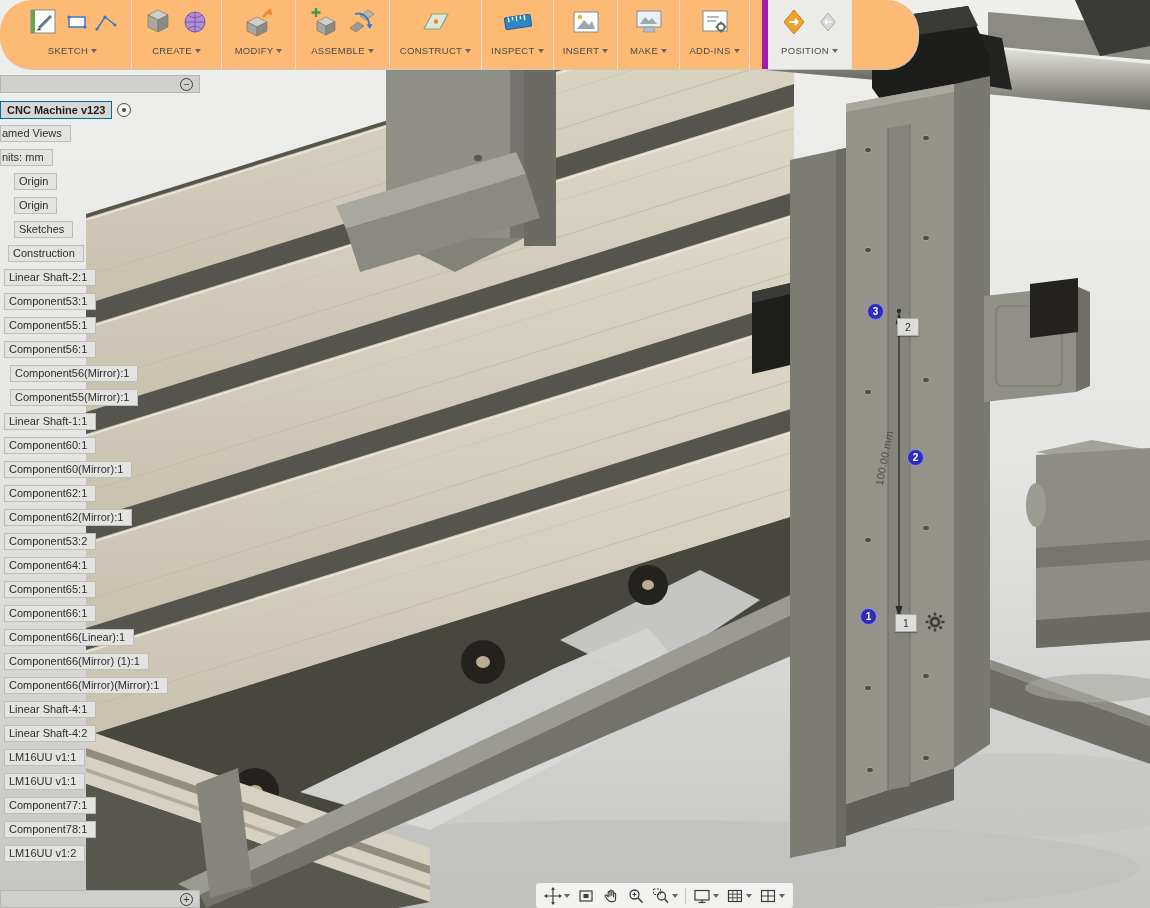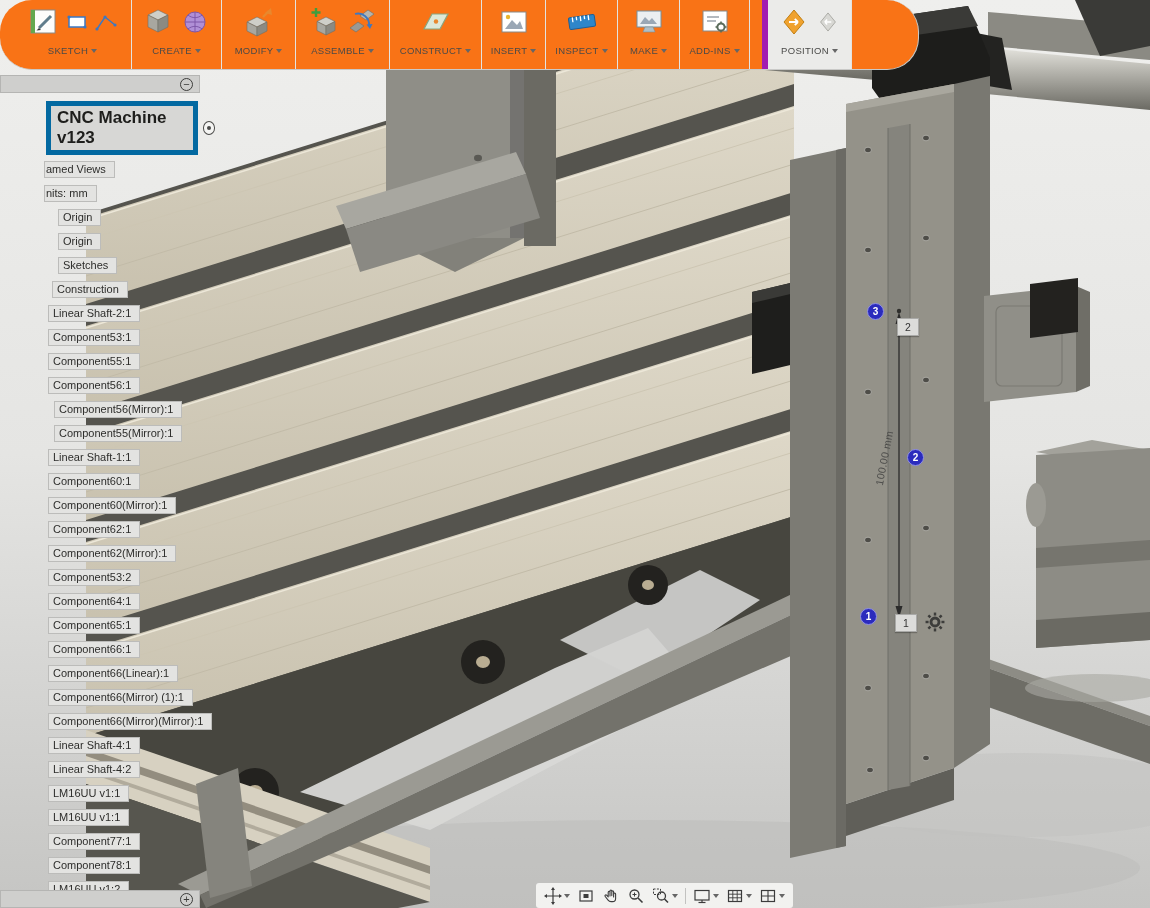--- a/index.html
+++ b/index.html
@@ -19,49 +19,49 @@
           line-height:15px;text-align:center;cursor:pointer;}
   .m3{left:867px;top:303px;} .m2{left:907px;top:449px;} .m1{left:860px;top:608px;}
   .joint-tag{width:22px;height:18px;background:#dcdcda;border:1px solid #a9a9a7;
              color:#333;font-size:10.5px;line-height:16px;text-align:center;
              box-shadow:0 1px 1px rgba(0,0,0,.25);}
   .t2{left:897px;top:318px;} .t1{left:895px;top:614px;}
   .gear{left:925px;top:612px;width:20px;height:20px;}
 
   
   .toolbar{position:absolute;left:0;top:0;width:919px;height:70px;z-index:5;
-           background:#f97316;border-bottom:1px solid #c9c9c7;border-right:1px solid #c9c9c7;
+           background:#fdba74;border-bottom:1px solid #c9c9c7;border-right:1px solid #c9c9c7;
            display:flex;align-items:stretch;padding-left:14px;border-radius:32px;}
   .tb-group{display:flex;flex-direction:column;align-items:center;
             border-right:1px solid #e3e3e1;padding:0 2px;}
   .tb-icons{height:44px;display:flex;align-items:center;justify-content:center;gap:3px;}
   .tb-icon{display:inline-flex;cursor:pointer;}
   .tb-label{font-size:9.5px;color:#4a4a48;letter-spacing:.3px;cursor:pointer;
             display:flex;align-items:center;gap:3px;margin-top:1px;}
   .caret{width:0;height:0;border-left:3.5px solid transparent;
          border-right:3.5px solid transparent;border-top:4px solid #666;}
   .tb-spacer{width:12px;border-right:none;}
   .contextual{background:#ebebe9;border-left:6px solid #a21caf;}
 
   
   .browser{position:absolute;left:0;top:75px;width:215px;z-index:3;}
   .br-header{width:200px;height:18px;background:#cfcfcd;border:1px solid #b5b5b3;
              position:relative;}
   .circle-btn{position:absolute;right:6px;top:2px;width:13px;height:13px;border-radius:50%;
               border:1.5px solid #3c3c3a;color:#3c3c3a;font-size:11px;line-height:10px;
               text-align:center;cursor:pointer;background:transparent;}
   .br-root{margin-top:8px;display:flex;align-items:center;gap:5px;}
-  .root-pill{display:inline-block;background:#d7d7d5;border:5px solid #0369a1;
-             font-weight:bold;font-size:17px;color:#1e1e1c;padding:2px 6px;cursor:pointer;margin-left:46px;}
+  .root-pill{display:inline-block;background:#d7d7d5;border:1px solid #0369a1;
+             font-weight:bold;font-size:11px;color:#1e1e1c;padding:2px 6px;cursor:pointer;}
   .radio-icon{width:14px;height:14px;border-radius:50%;border:1.5px solid #4a4a48;
               background:#f5f5f3;position:relative;cursor:pointer;}
   .radio-icon:after{content:"";position:absolute;left:3.5px;top:3.5px;width:4px;height:4px;
                     border-radius:50%;background:#4a4a48;}
   .br-list{margin-top:4px;}
-  .br-row{height:18px;margin-bottom:6px;cursor:pointer;padding-left:44px;}
+  .br-row{height:18px;margin-bottom:6px;cursor:pointer;}
   .br-pill{display:inline-block;background:#e3e3e1;border:1px solid #bcbcba;
            font-size:11px;color:#2d2d2b;padding:1.5px 8px 1.5px 4px;white-space:nowrap;}
   .br-row{margin-left:4px;}
   .br-row:nth-child(1),.br-row:nth-child(2){margin-left:0;}
   .br-row:nth-child(1) .br-pill,.br-row:nth-child(2) .br-pill{padding-left:1px;}
   .br-row:nth-child(3),.br-row:nth-child(4),.br-row:nth-child(5){margin-left:14px;}
   .br-row:nth-child(6){margin-left:8px;}
   .br-row:nth-child(11),.br-row:nth-child(12){margin-left:10px;}
   .br-row:nth-child(n+25){}
   .br-footer{position:absolute;left:0;top:890px;width:200px;height:18px;z-index:3;
@@ -382,49 +382,49 @@
             <circle cx="17" cy="16.5" r="2.2" fill="#e8882e"></circle>
           </svg>
           </span>
       </div>
       <div class="tb-label">
         <span>CONSTRUCT</span>
           <i class="caret"></i>
       </div>
     </div>
 
-    <div class="tb-group" style="width:64px">
-      <div class="tb-icons">
-        <span class="tb-icon">
-          <svg width="34" height="34" viewBox="0 0 34 34">
-            <rect x="5" y="7" width="24" height="20" fill="#fff" stroke="#8a8a86"></rect>
-            <polygon points="8,24 15,15 20,20 23,16 26,24" fill="#9aa7b5"></polygon>
-            <circle cx="11" cy="12" r="2.2" fill="#e8b52e"></circle>
-          </svg>
-          </span>
-      </div>
-      <div class="tb-label">
-        <span>INSERT</span>
-          <i class="caret"></i>
-      </div>
-    </div>
-
     <div class="tb-group" style="width:72px">
       <div class="tb-icons">
         <span class="tb-icon">
           <svg width="34" height="34" viewBox="0 0 34 34">
             <g transform="rotate(-8 17 17)">
               <rect x="4" y="11" width="26" height="12" rx="1.5" fill="#2e86c9" stroke="#1d5f96"></rect>
               <path d="M8 11v5 M12 11v3.5 M16 11v5 M20 11v3.5 M24 11v5" stroke="#fff" stroke-width="1.3"></path>
             </g>
           </svg>
           </span>
       </div>
       <div class="tb-label">
         <span>INSPECT</span>
+          <i class="caret"></i>
+      </div>
+    </div>
+
+    <div class="tb-group" style="width:64px">
+      <div class="tb-icons">
+        <span class="tb-icon">
+          <svg width="34" height="34" viewBox="0 0 34 34">
+            <rect x="5" y="7" width="24" height="20" fill="#fff" stroke="#8a8a86"></rect>
+            <polygon points="8,24 15,15 20,20 23,16 26,24" fill="#9aa7b5"></polygon>
+            <circle cx="11" cy="12" r="2.2" fill="#e8b52e"></circle>
+          </svg>
+          </span>
+      </div>
+      <div class="tb-label">
+        <span>INSERT</span>
           <i class="caret"></i>
       </div>
     </div>
 
     <div class="tb-group" style="width:62px">
       <div class="tb-icons">
         <span class="tb-icon">
           <svg width="34" height="34" viewBox="0 0 34 34">
             <rect x="5" y="6" width="24" height="16" fill="#eceff1" stroke="#78909c"></rect>
             <polygon points="8,19 13,12 17,16 20,13 25,19" fill="#9aa7b5"></polygon>

